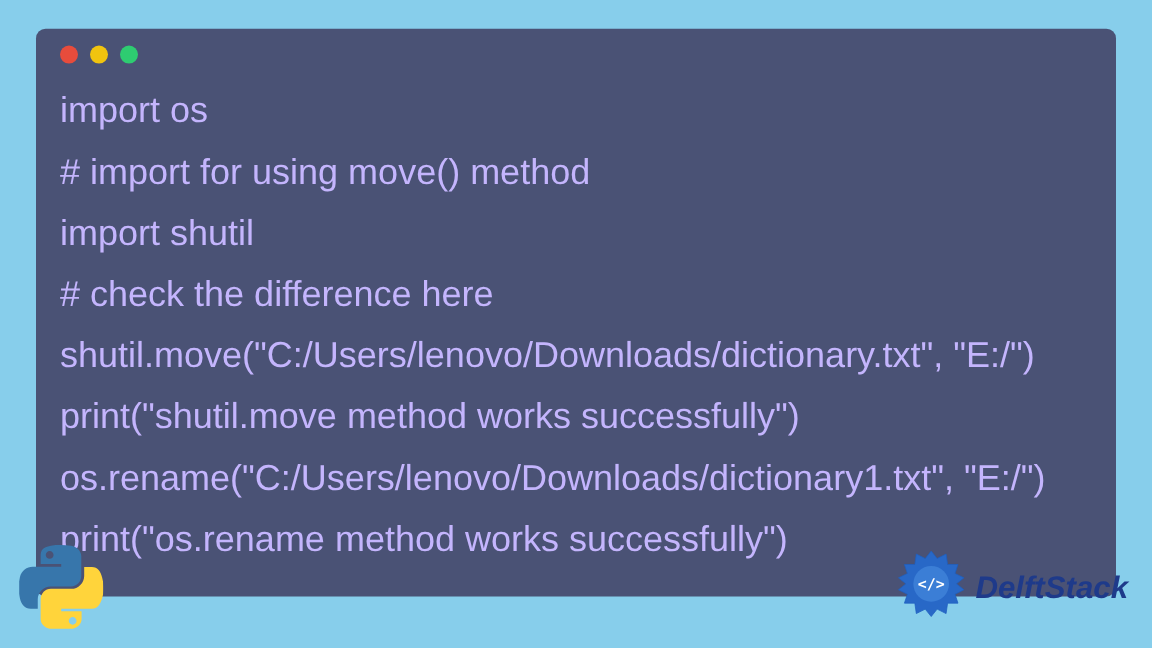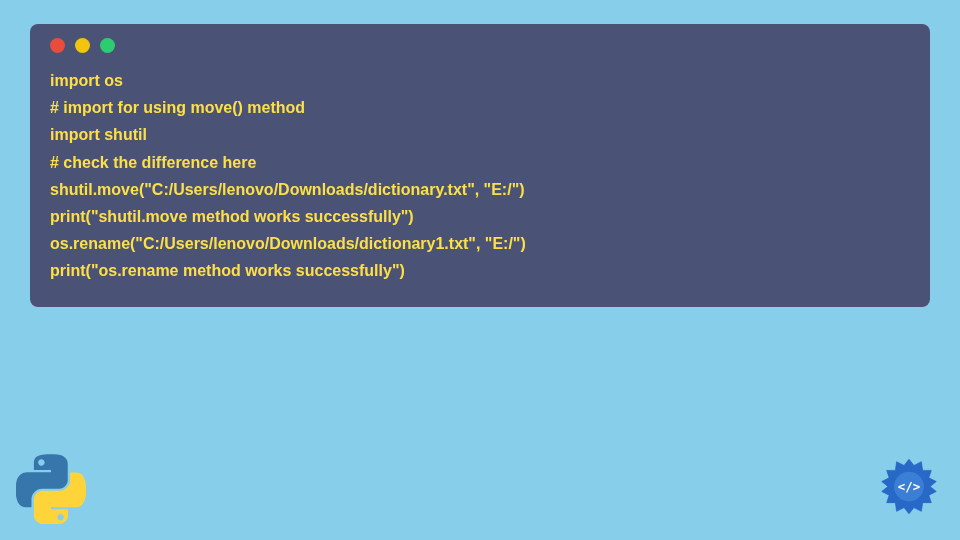--- a/index.html
+++ b/index.html
@@ -27,24 +27,24 @@
     }
     .traffic-light {
       width: 15px;
       height: 15px;
       border-radius: 50%;
     }
     .tl-red { background: #e74c3c; }
     .tl-yellow { background: #f1c40f; }
     .tl-green { background: #2ecc71; }
     .code-block {
-      color: #fde047;
-      font-size: 16px;
+      color: #c4b5fd;
+      font-size: 30px;
       line-height: 1.7;
-      font-weight: 700;
+      font-weight: 400;
       white-space: pre;
       font-family: -apple-system, BlinkMacSystemFont, "Segoe UI", Helvetica, Arial, sans-serif;
     }
     .python-logo {
       position: absolute;
       left: 16px;
       bottom: 16px;
       width: 70px;
       height: 70px;
     }
@@ -92,13 +92,14 @@
 </svg>
 
 <div class="delft-brand">
   <svg class="delft-badge" viewBox="0 0 100 100">
     <g fill="#1e5fbf" stroke="#1e5fbf" stroke-width="1">
       <polygon points="50,2 58,12 70,6 72,20 86,20 82,32 94,38 84,46 94,54 82,60 86,72 72,72 70,86 58,80 50,90 42,80 30,86 28,72 14,72 18,60 6,54 16,46 6,38 18,32 14,20 28,20 30,6 42,12" fill="#2868c7"></polygon>
     </g>
     <circle cx="50" cy="46" r="24" fill="#3b7ed6"></circle>
     <text x="50" y="53" text-anchor="middle" font-size="20" fill="#ffffff" font-family="monospace" font-weight="bold">&lt;/&gt;</text>
   </svg>
+  <span class="delft-text">DelftStack</span>
 </div>
 
 </body></html>

